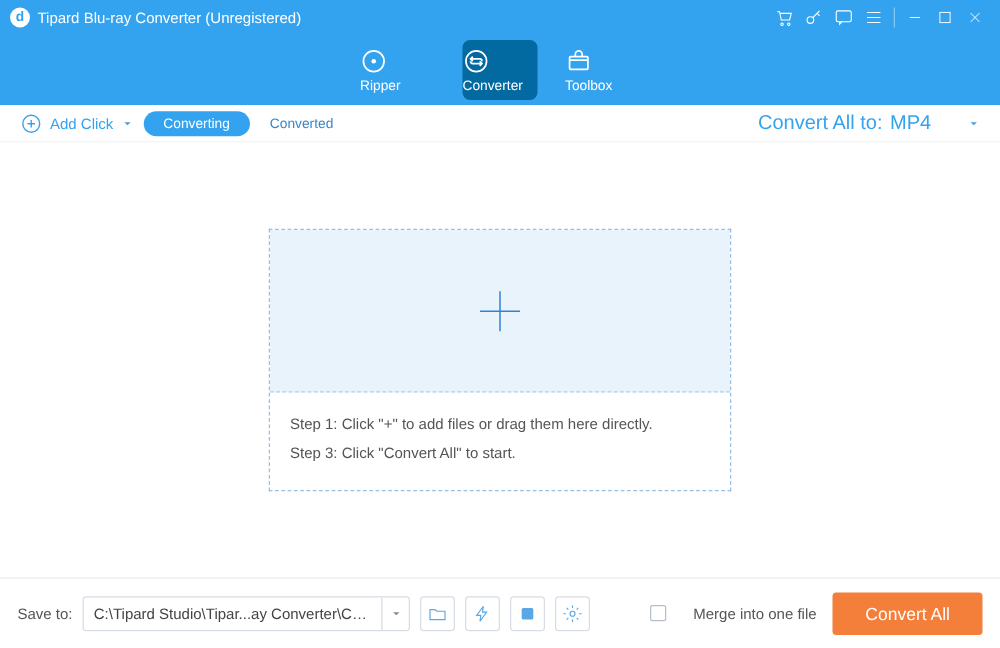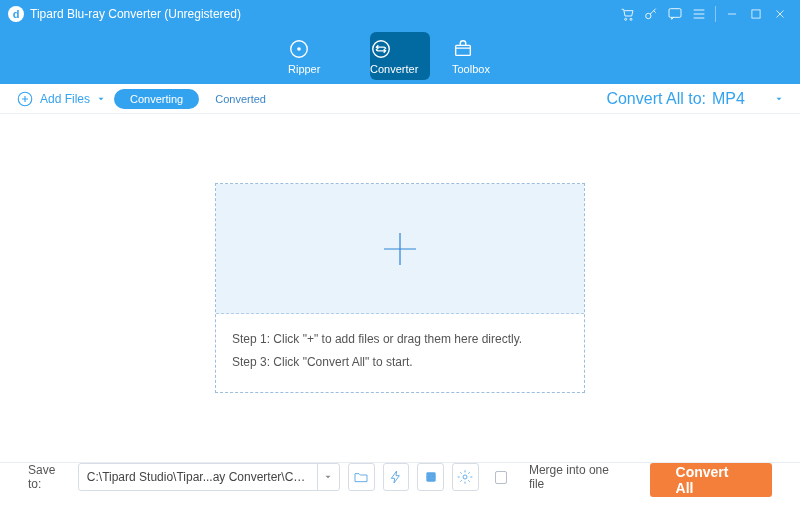--- a/index.html
+++ b/index.html
@@ -22,30 +22,30 @@
 .seg { font-size: 11px; padding: 4px 16px; border-radius: 10px; color: #3a85c8; cursor: pointer; }
 .seg.active { background: #34a3ef; color: #fff; }
 .convertall { display: flex; align-items: center; gap: 6px; color: #34a3ef; font-size: 16px; cursor: pointer; }
 .convertall .fmt { min-width: 56px; }
 .convertall svg { fill: #34a3ef; }
 .main { flex: 1; display: flex; align-items: center; justify-content: center; background: #fff; }
 .dropbox { width: 370px; border: 1px dashed #9abedf; display: flex; flex-direction: column; }
 .dropzone { height: 130px; background: #e9f3fb; display: flex; align-items: center; justify-content: center; cursor: pointer; border-bottom: 1px dashed #b3cee6; }
 .dropzone svg { stroke: #2f83d4; stroke-width: 1.2; }
 .steps { padding: 14px 16px 18px; font-size: 12px; color: #555; line-height: 1.9; }
-.bottombar { height: 56px; border-top: 1px solid #e9edf2; display: flex; align-items: flex-start; padding: 0 28px; gap: 8px; font-size: 12px; color: #555; }
+.bottombar { height: 56px; border-top: 1px solid #e9edf2; display: flex; align-items: center; padding: 0 14px; gap: 8px; font-size: 12px; color: #555; }
 .pathbox { display: flex; align-items: center; border: 1px solid #d7dde4; border-radius: 3px; height: 28px; }
 .pathbox .path { width: 238px; padding: 0 8px; white-space: nowrap; overflow: hidden; text-overflow: ellipsis; color: #444; }
 .pathbox .dd { width: 22px; height: 100%; border-left: 1px solid #d7dde4; display: flex; align-items: center; justify-content: center; cursor: pointer; }
 .smallbtn { width: 28px; height: 28px; border: 1px solid #d7dde4; border-radius: 3px; display: flex; align-items: center; justify-content: center; cursor: pointer; }
 .smallbtn svg { stroke: #5aa7e6; fill: none; stroke-width: 1.4; }
 .bottombar .gap { flex: 1; }
 .merge { display: flex; align-items: center; gap: 22px; cursor: pointer; }
 .merge .cb { width: 13px; height: 13px; border: 1px solid #b6beca; border-radius: 2px; }
-.convertbtn { background: #f47f3a; color: #fff; border-radius: 3px; height: 34px; padding: 0 26px; display: flex; align-items: center; font-size: 14px; cursor: pointer; margin-left: 20px; font-weight: bold; }
+.convertbtn { background: #f47f3a; color: #fff; border-radius: 3px; height: 34px; padding: 0 26px; display: flex; align-items: center; font-size: 14px; cursor: pointer; margin-left: 5px; }
 </style>
 </head>
 <body>
 
 <div class="titlebar">
   <div class="logo">d</div>
   <div class="title">Tipard Blu-ray Converter (Unregistered)</div>
   <div class="spacer"></div>
   <div class="ticon">
       <svg width="16" height="16" viewBox="0 0 24 24">
@@ -112,21 +112,21 @@
     <span>Toolbox</span>
   </div>
 </div>
 
 <div class="toolbar">
   <div class="addfiles">
     <svg width="18" height="18" viewBox="0 0 24 24">
         <circle cx="12" cy="12" r="9"></circle>
         <path d="M12 8v8M8 12h8"></path>
       </svg>
-    <span>Add Files</span>
+    <span>Add Click</span>
     <svg width="10" height="10" viewBox="0 0 24 24">
         <path d="M6 9l6 6 6-6" fill="#34a3ef" stroke="none"></path>
       </svg>
   </div>
   <div class="center">
     <div class="segbox">
       <div class="seg active">Converting</div>
       <div class="seg">Converted</div>
     </div>
   </div>

